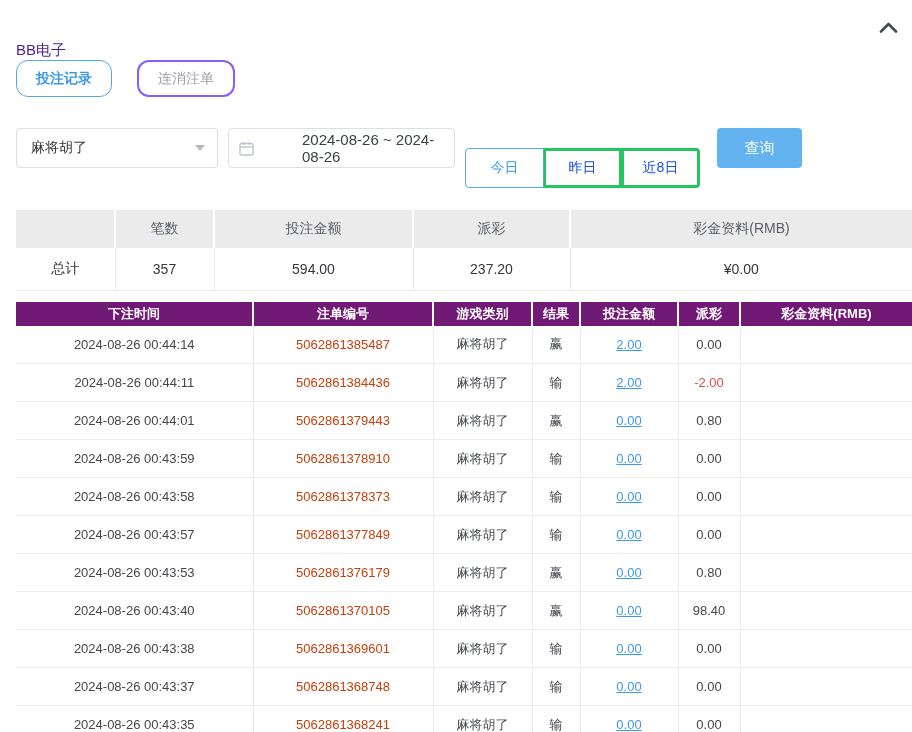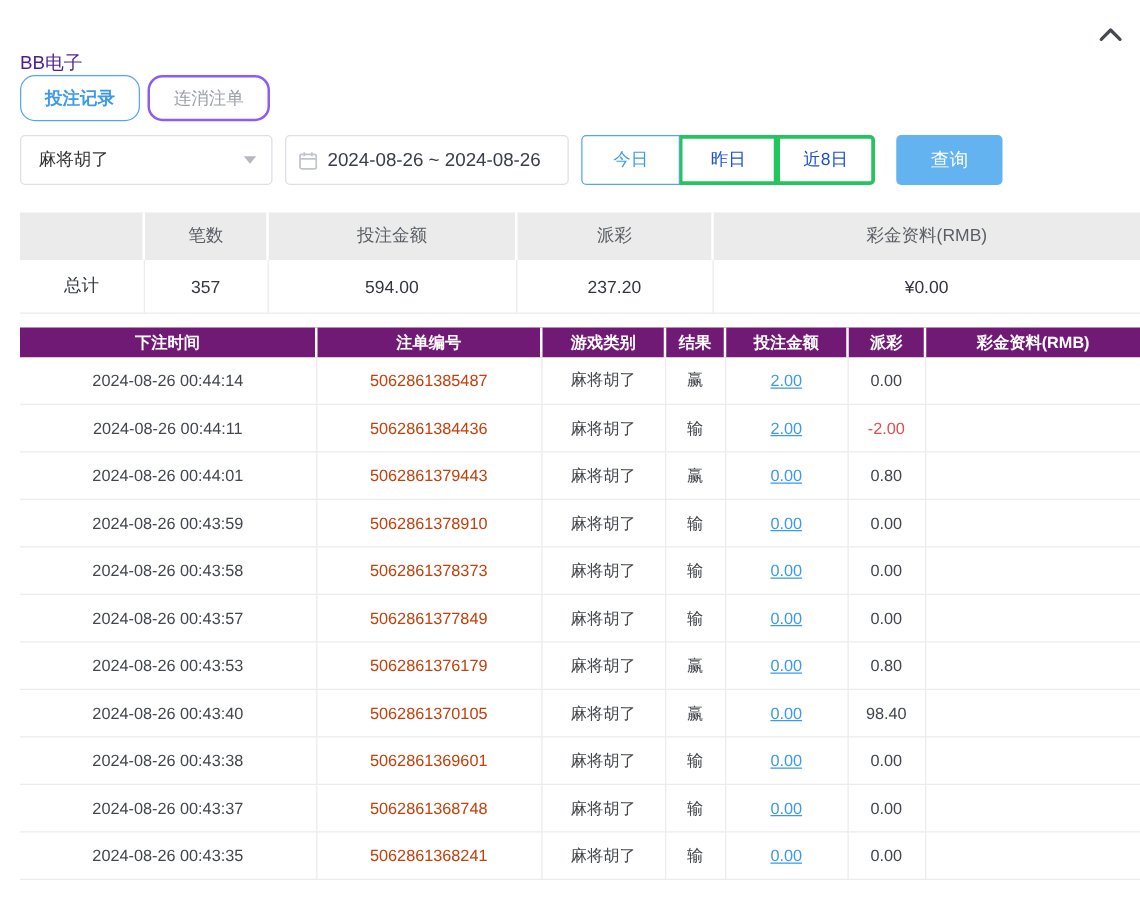--- a/index.html
+++ b/index.html
@@ -6,37 +6,37 @@
   html,body { width:912px; height:732px; overflow:hidden; background:#fff;
     font-family:"Liberation Sans","DejaVu Sans",sans-serif; }
   .page { width:912px; height:732px; position:relative; padding-left:16px; padding-top:14px; }
 
   
   .hdr { display:flex; align-items:center; justify-content:space-between; padding-right:14px; height:26px; }
   .hdr-title { font-size:15px; font-weight:normal; color:#4c1d95;margin-top:46px; }
   .collapse-btn { cursor:pointer; display:flex; align-items:center; }
 
   
-  .tabs { display:flex; gap:6px; margin-top:20px; }
+  .tabs { display:flex; gap:25px; margin-top:20px; }
   .tab { height:37px; padding:0 19px; display:flex; align-items:center; justify-content:center;
     font-size:14px; border-radius:12px; background:#fff; cursor:pointer; }
   .tab.active { border:1px solid #53a8e8; color:#3d9ae8; font-weight:bold; }
   .tab.inactive { border:2px solid #8b5cf6; color:#9a9fa6; }
 
   
   .filters { display:flex; margin-top:11px; align-items:center; }
   .select-box { width:202px; height:40px; border:1px solid #dcdfe6; border-radius:4px;
     display:flex; align-items:center; padding:0 12px 0 14px; font-size:14px; color:#333; cursor:pointer; }
   .select-box .sel-val { flex:1; }
   .caret-down { width:0; height:0; border-left:5px solid transparent; border-right:5px solid transparent;
     border-top:6px solid #b6b9bf; }
   .date-box { width:227px; height:40px; border:1px solid #dcdfe6; border-radius:4px; margin-left:10px;
-    display:flex; align-items:center; padding:0 10px; font-size:15px; color:#3a3f47; cursor:pointer; }
+    display:flex; align-items:center; padding:0 10px; font-size:15px; color:#3a3f47; cursor:pointer;gap:40px; }
   .date-box .cal { margin-right:8px; display:flex; }
-  .btn-group { display:flex; margin-left:10px; }
+  .btn-group { display:flex; margin-left:10px;margin-top:40px; }
   .qbtn { height:40px; width:79px; background:#fff; border:3px solid #22c55e; font-size:14px;
     color:#1d4ed8; cursor:pointer; margin-left:-1px; position:relative;
     font-family:"Liberation Sans","DejaVu Sans",sans-serif; }
   .qbtn:first-child { border-radius:4px 0 0 4px; margin-left:0; }
   .qbtn:last-child { border-radius:0 4px 4px 0; }
   .qbtn.active { border:1px solid #53a8e8; color:#3d9ae8; z-index:2; }
   .search-btn { height:40px; width:85px; margin-left:17px; background:#63b3f0; border:none; border-radius:4px;
     color:#fff; font-size:15px; cursor:pointer; font-family:"Liberation Sans","DejaVu Sans",sans-serif; }
 
   

